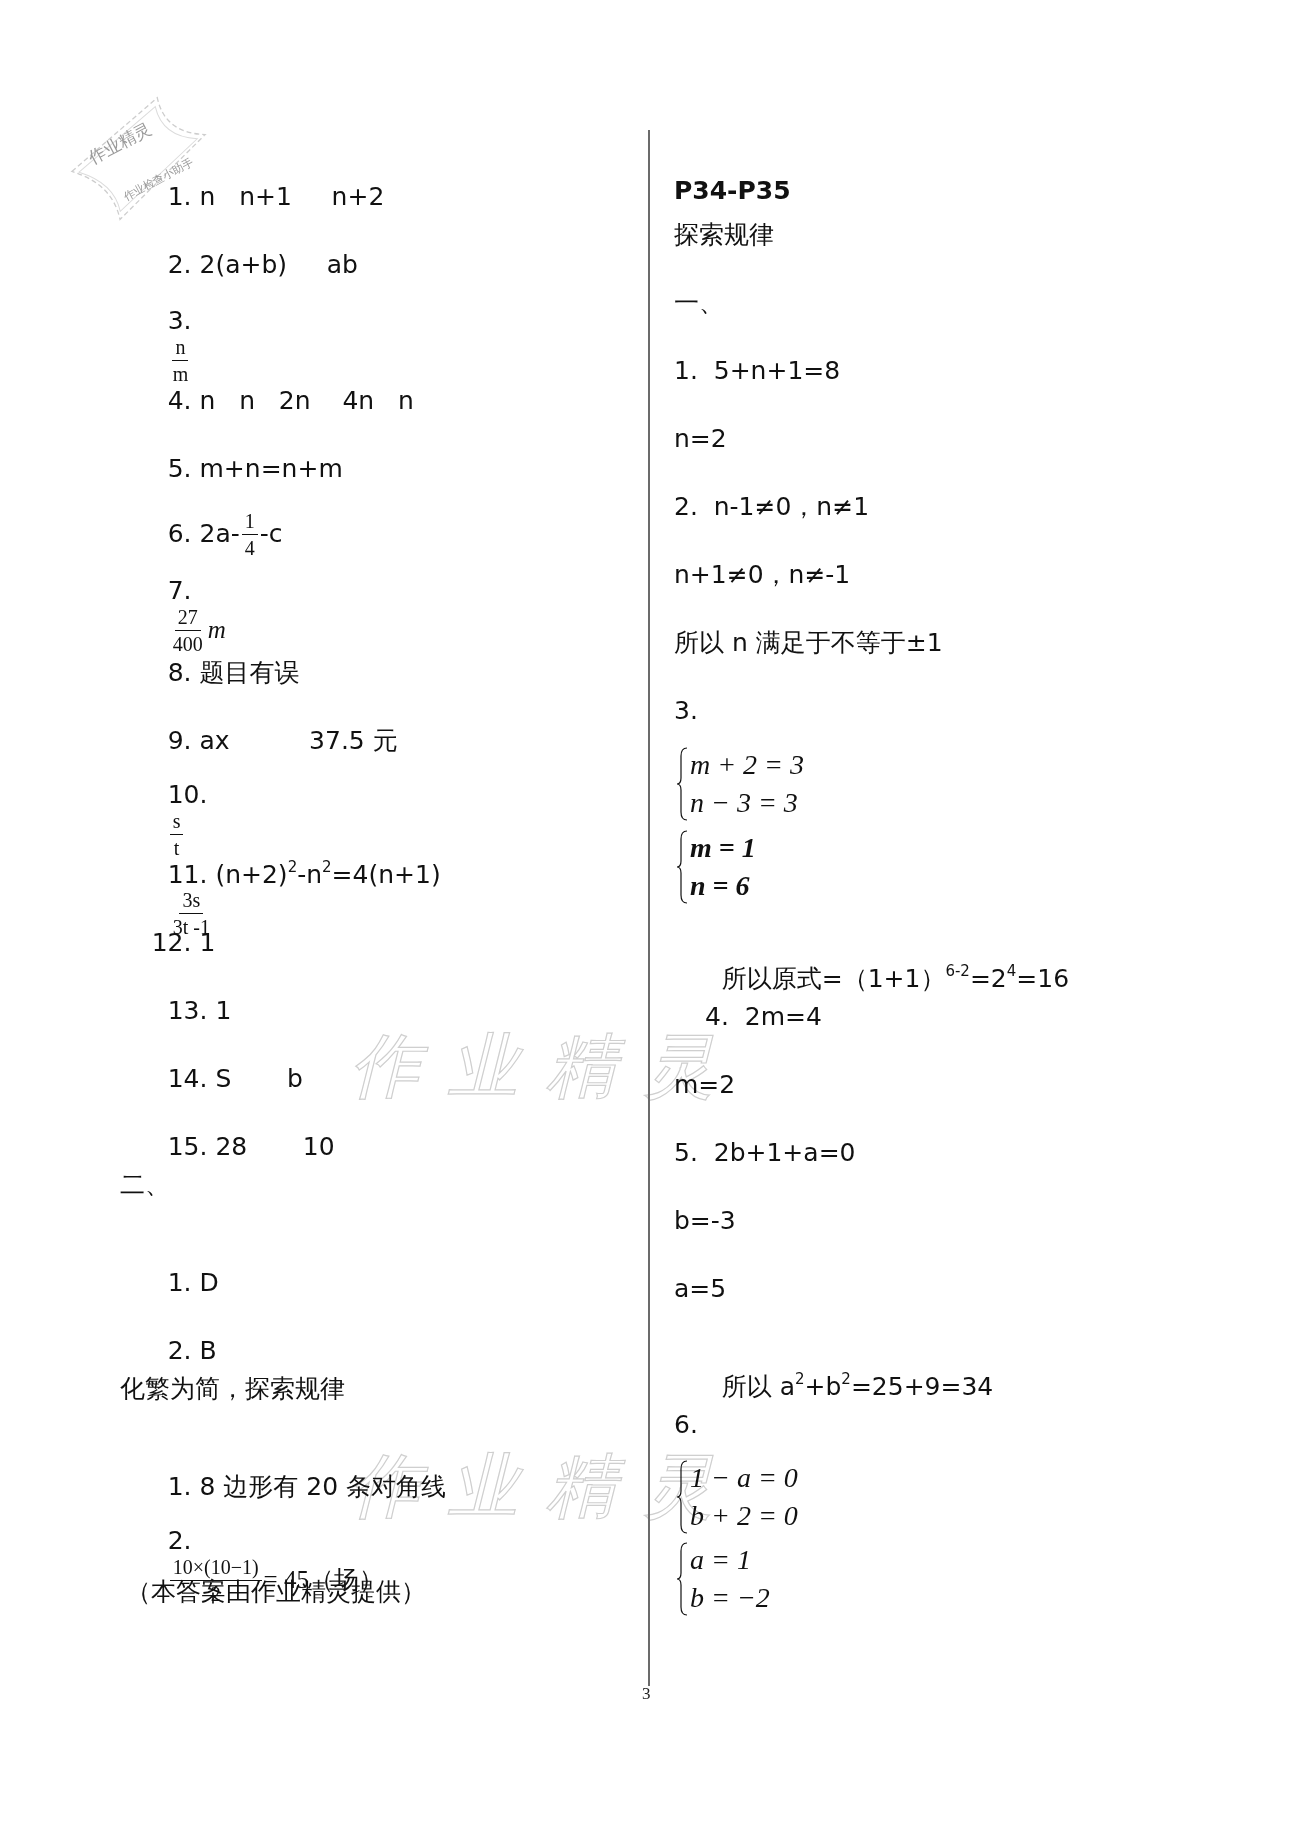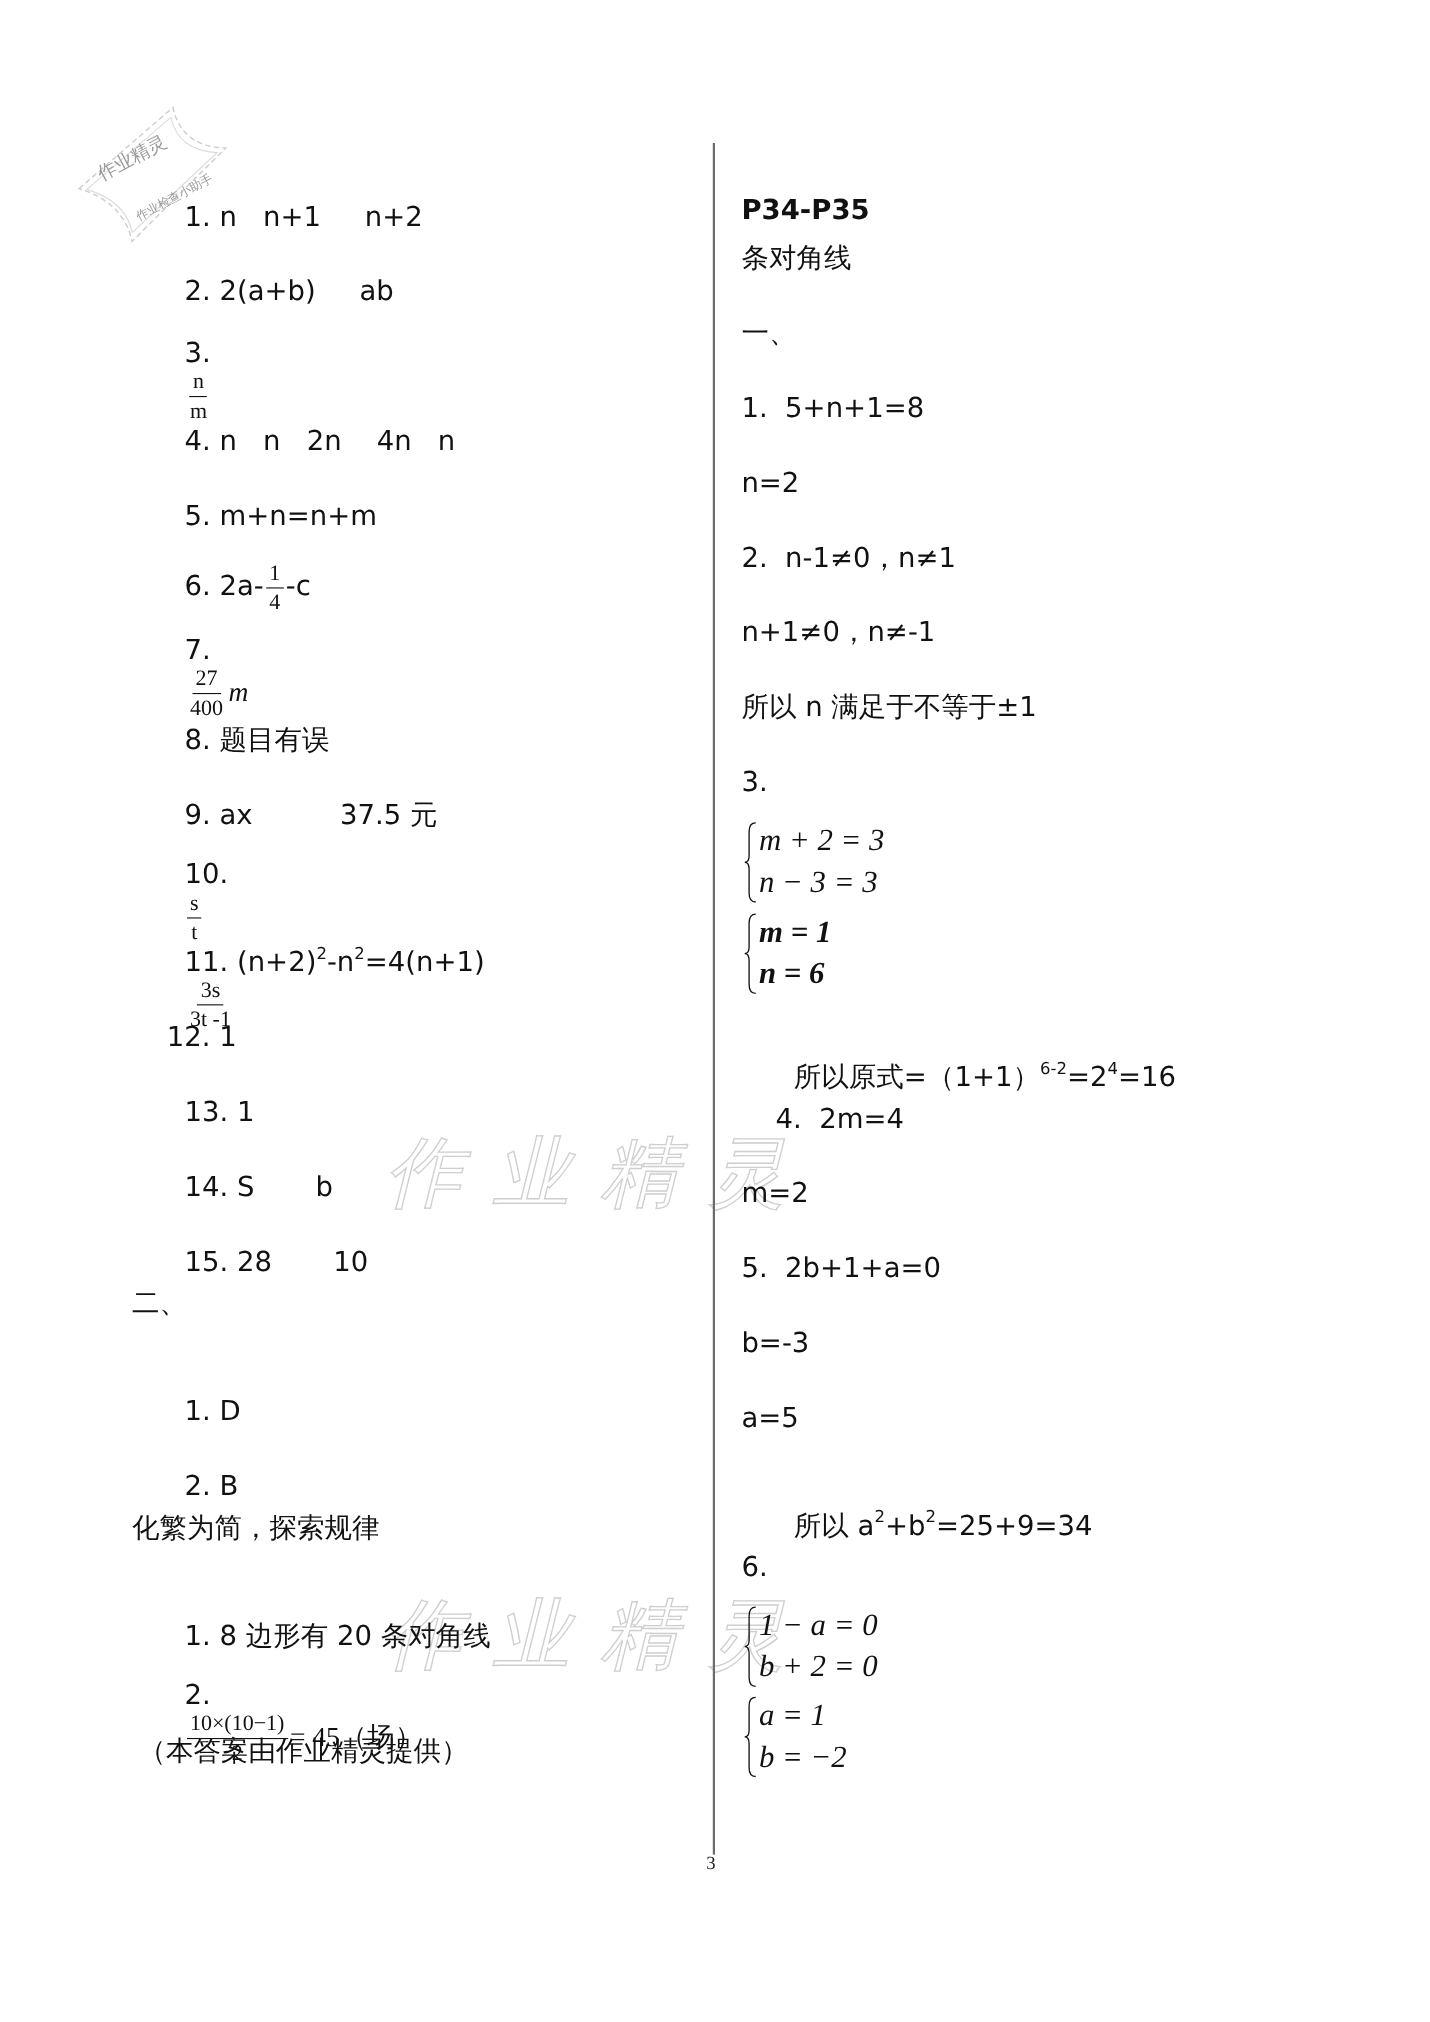--- a/index.html
+++ b/index.html
@@ -114,21 +114,21 @@
     </div>
     <div class="line" style="left:120px;top:1496px;">
       <span>2.</span>
       <span class="frac small"><span class="num">10×(10−1)</span><span class="den">2</span></span><span class="math">= 45</span><span>（场）</span>
     </div>
     <div class="line" style="left:126px;top:1577px;">（本答案由作业精灵提供）</div>
   </div>
 
   <div>
     <div class="line bold" style="left:674px;top:152px;">P34-P35</div>
-    <div class="line" style="left:674px;top:220px;">条对角线</div>
+    <div class="line" style="left:674px;top:220px;">探索规律</div>
     <div class="line" style="left:674px;top:288px;">一、</div>
 
     <div class="line" style="left:674px;top:356px;">1.  5+n+1=8</div>
     <div class="line" style="left:674px;top:424px;">n=2</div>
     <div class="line" style="left:674px;top:492px;">2.  n-1≠0，n≠1</div>
     <div class="line" style="left:674px;top:560px;">n+1≠0，n≠-1</div>
     <div class="line" style="left:674px;top:628px;">所以 n 满足于不等于±1</div>
     <div class="line" style="left:674px;top:696px;">3.</div>
 
     <div class="system" style="left:676px;top:746px;">

